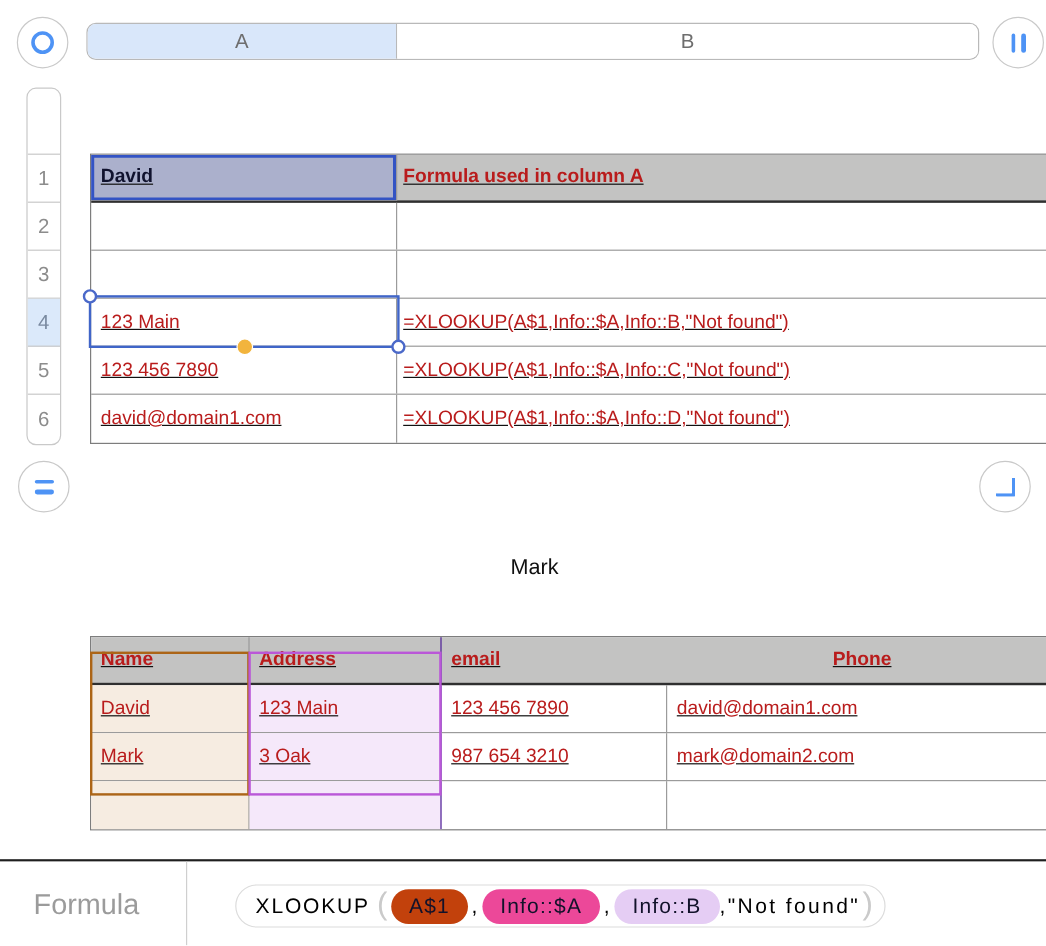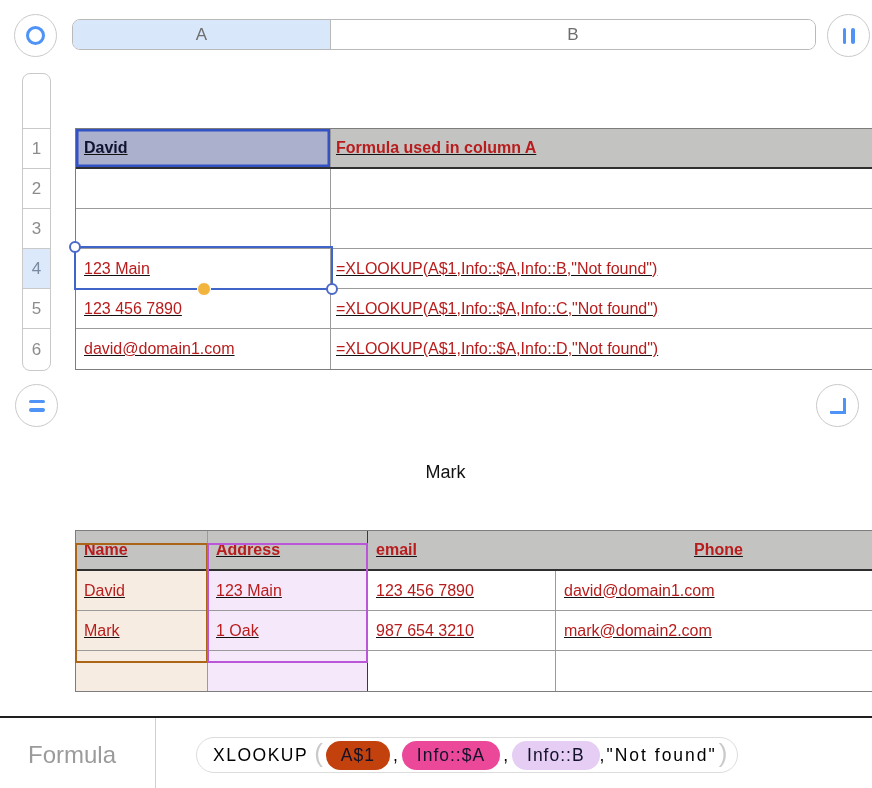--- a/index.html
+++ b/index.html
@@ -202,21 +202,21 @@
       <div class="tc ic2">Phone</div>
     </div>
     <div class="trow">
       <div class="tc ic0 bg-name">David</div>
       <div class="tc ic1 bg-addr">123 Main</div>
       <div class="tc ic2">123 456 7890</div>
       <div class="tc ic3">david@domain1.com</div>
     </div>
     <div class="trow">
       <div class="tc ic0 bg-name">Mark</div>
-      <div class="tc ic1 bg-addr">1 Oak</div>
+      <div class="tc ic1 bg-addr">3 Oak</div>
       <div class="tc ic2">987 654 3210</div>
       <div class="tc ic3">mark@domain2.com</div>
     </div>
     <div class="trow">
       <div class="tc ic0 bg-name"></div>
       <div class="tc ic1 bg-addr"></div>
       <div class="tc ic2"></div>
       <div class="tc ic3"></div>
     </div>
   </div>

